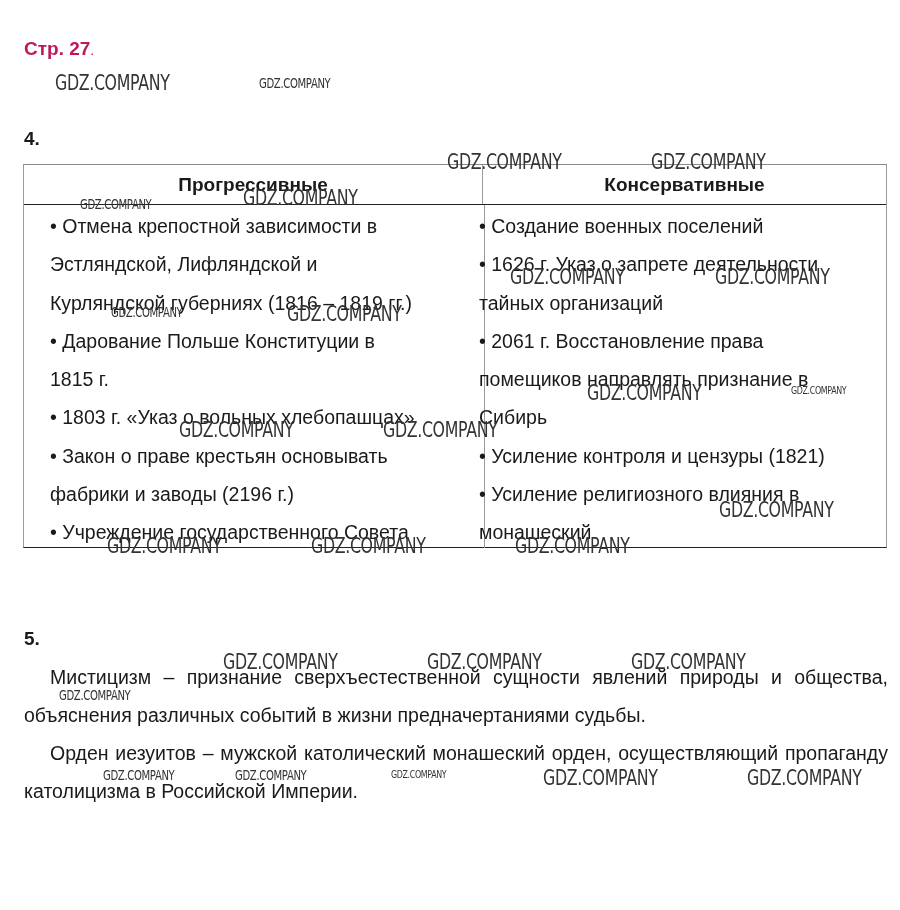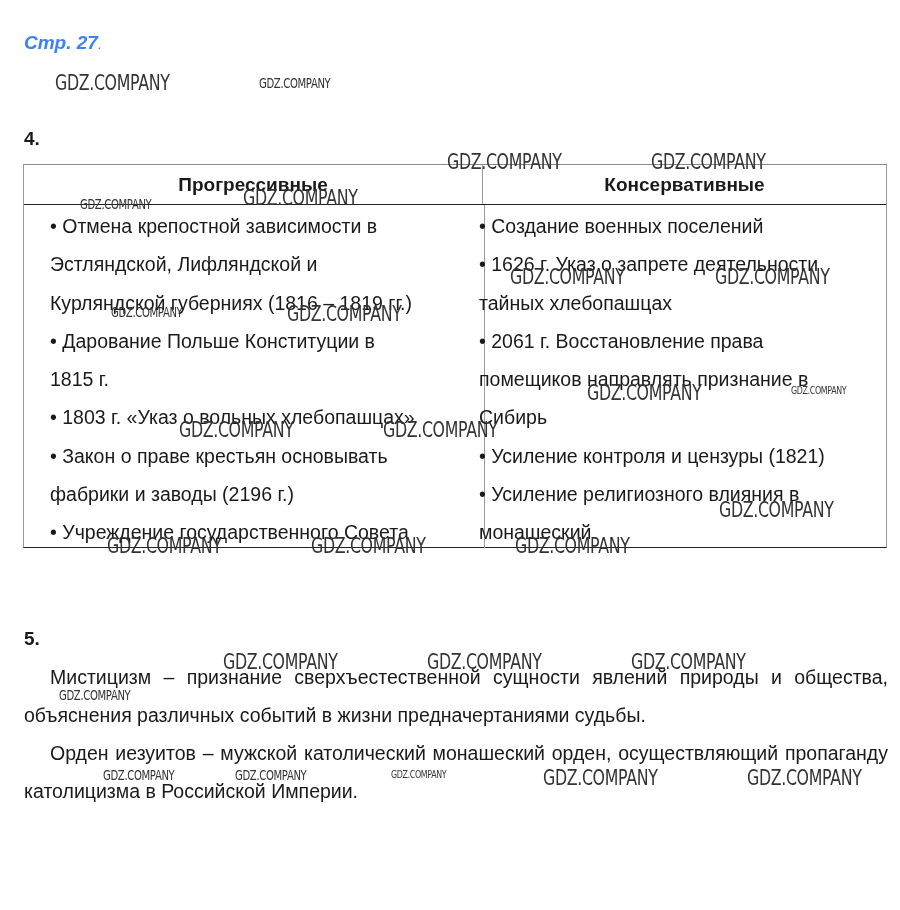--- a/index.html
+++ b/index.html
@@ -11,25 +11,24 @@
       width: 900px;
       height: 910px;
       position: relative;
       overflow: hidden;
       font-family: "Liberation Sans", sans-serif;
       color: #1a1a1a;
     }
     .page-heading {
       position: absolute;
       left: 24px;
-      top: 32px;
+      top: 38px;
       font-size: 19px;
       font-weight: bold;
-      color: #3b82f6;
-      font-style: italic;
+      color: #be185d;
     }
     .page-heading .dot {
       font-weight: normal;
       font-size: 14px;
     }
     .task-number {
       position: absolute;
       left: 24px;
       font-size: 19px;
       font-weight: bold;
@@ -153,21 +152,21 @@
       <span class="line">• Дарование Польше Конституции в</span>
       <span class="line">1815 г.</span>
       <span class="line">• 1803 г. «Указ о вольных хлебопашцах»</span>
       <span class="line">• Закон о праве крестьян основывать</span>
       <span class="line">фабрики и заводы (2196 г.)</span>
       <span class="line">• Учреждение государственного Совета</span>
     </div>
     <div class="body-col right">
       <span class="line">• Создание военных поселений</span>
       <span class="line">• 1626 г. Указ о запрете деятельности</span>
-      <span class="line">тайных хлебопашцах</span>
+      <span class="line">тайных организаций</span>
       <span class="line">• 2061 г. Восстановление права</span>
       <span class="line">помещиков направлять признание в</span>
       <span class="line">Сибирь</span>
       <span class="line">• Усиление контроля и цензуры (1821)</span>
       <span class="line">• Усиление религиозного влияния в</span>
       <span class="line">монашеский</span>
     </div>
   </div>
 </div>
 

